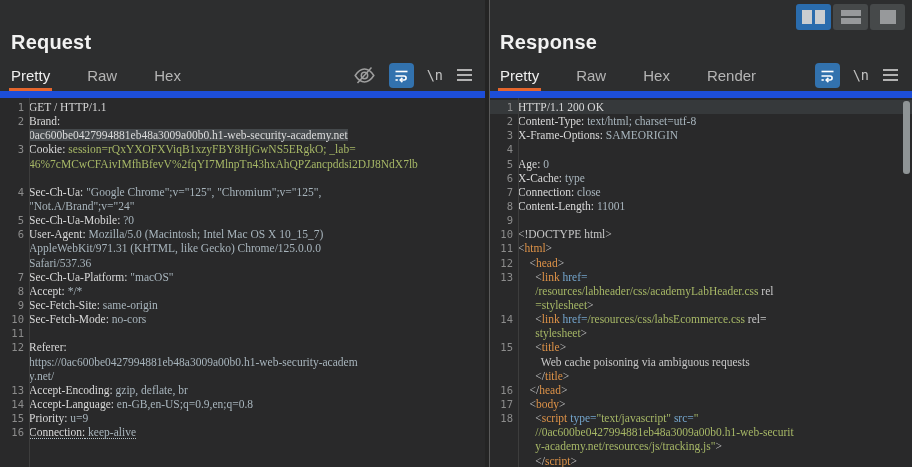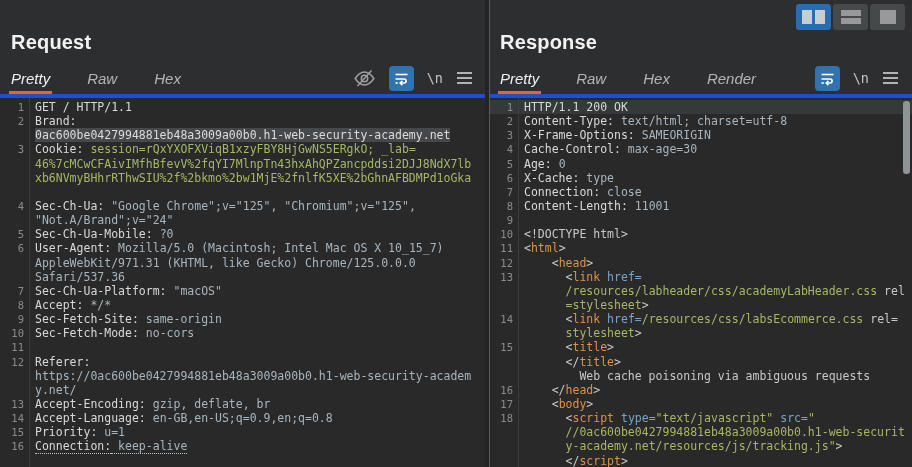--- a/index.html
+++ b/index.html
@@ -3,37 +3,37 @@
 <meta charset="utf-8">
 <style>
   html,body{margin:0;padding:0;background:#1e1e1e;}
   .app{position:relative;width:912px;height:467px;background:#2d2e2f;overflow:hidden;
        font-family:"Liberation Sans",sans-serif;-webkit-font-smoothing:antialiased;}
   .panel{position:absolute;top:0;bottom:0;}
   .panel.req{left:0;width:486px;}
   .panel.res{left:489px;right:0;}
   .divider{position:absolute;left:485px;top:0;bottom:0;width:4px;background:#242424;border-right:1px solid #5a5a5a;z-index:6;}
 
-  .phead{position:absolute;top:0;left:0;right:0;height:98px;background:#2d2e2f;border-bottom:4px solid #1d4ed8;box-sizing:border-box;}
+  .phead{position:absolute;top:0;left:0;right:0;height:98px;background:#2d2e2f;border-bottom:7px solid #1d4ed8;box-sizing:border-box;}
   .ptitle{position:absolute;top:31px;left:11px;font-size:20px;font-weight:bold;color:#f2f2f2;letter-spacing:.2px;}
   .tabsrow{position:absolute;left:11px;right:13px;bottom:0;height:32px;display:flex;align-items:center;}
-  .tabs{display:flex;gap:37px;height:100%;align-items:flex-end;font-style:italic;}
+  .tabs{display:flex;gap:37px;height:100%;align-items:flex-end;}
   .tab{position:relative;font-size:15px;color:#b5b5b5;height:100%;display:flex;align-items:center;cursor:default;}
   .tab.sel{color:#efefef;}
   .tab.sel::after{content:"";position:absolute;left:-2px;right:-2px;bottom:0;height:3px;background:#e4662d;}
   .tools{margin-left:auto;display:flex;align-items:center;gap:13px;}
   .iconbtn{display:flex;align-items:center;justify-content:center;}
   .wrapbtn{width:25px;height:25px;background:#3272ae;border-radius:4px;}
   .nl{font-family:"DejaVu Sans Mono",monospace;font-size:13.5px;color:#c3c3c3;}
 
   .editor{position:absolute;top:98px;left:0;right:0;bottom:0;background:#29292a;padding-top:2px;overflow:hidden;}
   .editor::before{content:"";position:absolute;left:29px;top:0;bottom:0;width:1px;background:#3d3d3d;}
   .ed-row{display:flex;height:14.15px;font-family:"DejaVu Sans Mono",monospace;font-size:11.5px;line-height:14.15px;white-space:pre;}
   .ed-num{flex:0 0 24px;padding-right:5px;text-align:right;color:#8c8c8c;font-size:10.5px;}
-  .ed-code{padding-left:6px;}
+  .ed-code{font-family:Liberation Serif, serif;}
   .row-cur{background:#36393b;}
   .s-n{color:#d9d9d9;}
   .s-v{color:#a8b5bd;}
   .s-g{color:#a6b766;}
   .s-t{color:#dd9248;}
   .s-a{color:#74a5cc;}
   .s-p{color:#c8c8c8;margin-top:20px;}
   .s-hl{background:#45494c;color:#dcdcdc;}
   .s-u{border-bottom:1px dotted #b9c6cd;}
 
@@ -87,39 +87,38 @@
           </span>
         </div>
       </div>
     </div>
     <div class="editor">
         <div class="ed-row"><span class="ed-num">1</span><span class="ed-code"><span class="s-n">GET / HTTP/1.1</span></span></div>
         <div class="ed-row"><span class="ed-num">2</span><span class="ed-code"><span class="s-n">Brand:</span></span></div>
         <div class="ed-row"><span class="ed-num"></span><span class="ed-code"><span class="s-n s-hl">0ac600be0427994881eb48a3009a00b0.h1-web-security-academy.net</span></span></div>
         <div class="ed-row"><span class="ed-num">3</span><span class="ed-code"><span class="s-n">Cookie:</span><span class="s-n"> </span><span class="s-g">session=rQxYXOFXViqB1xzyFBY8HjGwNS5ERgkO; _lab=</span></span></div>
         <div class="ed-row"><span class="ed-num"></span><span class="ed-code"><span class="s-g">46%7cMCwCFAivIMfhBfevV%2fqYI7MlnpTn43hxAhQPZancpddsi2DJJ8NdX7lb</span></span></div>
-        <div class="ed-row"><span class="ed-num"></span><span class="ed-code"><span class="s-g">xb6NVmyBHhrRThwSIU%2f%2bkmo%2bw1MjE%2fnlfK5XE%2bGhnAFBDMPd1oGka</span></span></div>
         <div class="ed-row"><span class="ed-num"></span></div>
         <div class="ed-row"><span class="ed-num">4</span><span class="ed-code"><span class="s-n">Sec-Ch-Ua:</span><span class="s-v"> "Google Chrome";v="125", "Chromium";v="125",</span></span></div>
         <div class="ed-row"><span class="ed-num"></span><span class="ed-code"><span class="s-v">"Not.A/Brand";v="24"</span></span></div>
         <div class="ed-row"><span class="ed-num">5</span><span class="ed-code"><span class="s-n">Sec-Ch-Ua-Mobile:</span><span class="s-v"> ?0</span></span></div>
         <div class="ed-row"><span class="ed-num">6</span><span class="ed-code"><span class="s-n">User-Agent:</span><span class="s-v"> Mozilla/5.0 (Macintosh; Intel Mac OS X 10_15_7)</span></span></div>
         <div class="ed-row"><span class="ed-num"></span><span class="ed-code"><span class="s-v">AppleWebKit/971.31 (KHTML, like Gecko) Chrome/125.0.0.0</span></span></div>
         <div class="ed-row"><span class="ed-num"></span><span class="ed-code"><span class="s-v">Safari/537.36</span></span></div>
         <div class="ed-row"><span class="ed-num">7</span><span class="ed-code"><span class="s-n">Sec-Ch-Ua-Platform:</span><span class="s-v"> "macOS"</span></span></div>
         <div class="ed-row"><span class="ed-num">8</span><span class="ed-code"><span class="s-n">Accept:</span><span class="s-v"> */*</span></span></div>
         <div class="ed-row"><span class="ed-num">9</span><span class="ed-code"><span class="s-n">Sec-Fetch-Site:</span><span class="s-v"> same-origin</span></span></div>
         <div class="ed-row"><span class="ed-num">10</span><span class="ed-code"><span class="s-n">Sec-Fetch-Mode:</span><span class="s-v"> no-cors</span></span></div>
         <div class="ed-row"><span class="ed-num">11</span></div>
         <div class="ed-row"><span class="ed-num">12</span><span class="ed-code"><span class="s-n">Referer:</span></span></div>
         <div class="ed-row"><span class="ed-num"></span><span class="ed-code"><span class="s-v">https://0ac600be0427994881eb48a3009a00b0.h1-web-security-academ</span></span></div>
         <div class="ed-row"><span class="ed-num"></span><span class="ed-code"><span class="s-v">y.net/</span></span></div>
         <div class="ed-row"><span class="ed-num">13</span><span class="ed-code"><span class="s-n">Accept-Encoding:</span><span class="s-v"> gzip, deflate, br</span></span></div>
         <div class="ed-row"><span class="ed-num">14</span><span class="ed-code"><span class="s-n">Accept-Language:</span><span class="s-v"> en-GB,en-US;q=0.9,en;q=0.8</span></span></div>
-        <div class="ed-row"><span class="ed-num">15</span><span class="ed-code"><span class="s-n">Priority:</span><span class="s-v"> u=1</span></span></div>
+        <div class="ed-row"><span class="ed-num">15</span><span class="ed-code"><span class="s-n">Priority:</span><span class="s-v"> u=9</span></span></div>
         <div class="ed-row"><span class="ed-num">16</span><span class="ed-code"><span class="s-n s-u">Connection:</span><span class="s-v s-u"> keep-alive</span></span></div>
       </div>
   </div>
 
   <div class="divider"></div>
 
   <div class="panel res">
     <div class="phead">
       <div class="ptitle">Response</div>
       <div class="tabsrow">
@@ -147,37 +146,37 @@
             </svg>
           </span>
         </div>
       </div>
     </div>
     <div class="editor">
       <div class="vscroll"></div>
     <div class="ed-row row-cur"><span class="ed-num">1</span><span class="ed-code"><span class="s-n">HTTP/1.1 200 OK</span></span></div>
         <div class="ed-row"><span class="ed-num">2</span><span class="ed-code"><span class="s-n">Content-Type:</span><span class="s-v"> text/html; charset=utf-8</span></span></div>
         <div class="ed-row"><span class="ed-num">3</span><span class="ed-code"><span class="s-n">X-Frame-Options:</span><span class="s-v"> SAMEORIGIN</span></span></div>
-        <div class="ed-row"><span class="ed-num">4</span><span class="ed-code"><span class="s-n">Cache-Control:</span><span class="s-v"> max-age=30</span></span></div>
+        <div class="ed-row"><span class="ed-num">4</span></div>
         <div class="ed-row"><span class="ed-num">5</span><span class="ed-code"><span class="s-n">Age:</span><span class="s-v"> 0</span></span></div>
         <div class="ed-row"><span class="ed-num">6</span><span class="ed-code"><span class="s-n">X-Cache:</span><span class="s-v"> type</span></span></div>
         <div class="ed-row"><span class="ed-num">7</span><span class="ed-code"><span class="s-n">Connection:</span><span class="s-v"> close</span></span></div>
         <div class="ed-row"><span class="ed-num">8</span><span class="ed-code"><span class="s-n">Content-Length:</span><span class="s-v"> 11001</span></span></div>
         <div class="ed-row"><span class="ed-num">9</span><span class="ed-code"></span></div>
         <div class="ed-row"><span class="ed-num">10</span><span class="ed-code"><span class="s-p">&lt;!DOCTYPE html&gt;</span></span></div>
         <div class="ed-row"><span class="ed-num">11</span><span class="ed-code"><span class="s-p">&lt;</span><span class="s-t">html</span><span class="s-p">&gt;</span></span></div>
         <div class="ed-row"><span class="ed-num">12</span><span class="ed-code"><span class="s-p">    &lt;</span><span class="s-t">head</span><span class="s-p">&gt;</span></span></div>
         <div class="ed-row"><span class="ed-num">13</span><span class="ed-code"><span class="s-p">      &lt;</span><span class="s-t">link</span><span class="s-p"> </span><span class="s-a">href=</span></span></div>
         <div class="ed-row"><span class="ed-num"></span><span class="ed-code"><span class="s-p">      </span><span class="s-g">/resources/labheader/css/academyLabHeader.css</span><span class="s-p"> rel</span></span></div>
         <div class="ed-row"><span class="ed-num"></span><span class="ed-code"><span class="s-p">      </span><span class="s-g">=stylesheet</span><span class="s-p">&gt;</span></span></div>
         <div class="ed-row"><span class="ed-num">14</span><span class="ed-code"><span class="s-p">      &lt;</span><span class="s-t">link</span><span class="s-p"> </span><span class="s-a">href=</span><span class="s-g">/resources/css/labsEcommerce.css</span><span class="s-p"> rel=</span></span></div>
         <div class="ed-row"><span class="ed-num"></span><span class="ed-code"><span class="s-p">      </span><span class="s-g">stylesheet</span><span class="s-p">&gt;</span></span></div>
         <div class="ed-row"><span class="ed-num">15</span><span class="ed-code"><span class="s-p">      &lt;</span><span class="s-t">title</span><span class="s-p">&gt;</span></span></div>
+        <div class="ed-row"><span class="ed-num"></span><span class="ed-code"><span class="s-p">        Web cache poisoning via ambiguous requests</span></span></div>
         <div class="ed-row"><span class="ed-num"></span><span class="ed-code"><span class="s-p">      &lt;/</span><span class="s-t">title</span><span class="s-p">&gt;</span></span></div>
-        <div class="ed-row"><span class="ed-num"></span><span class="ed-code"><span class="s-p">        Web cache poisoning via ambiguous requests</span></span></div>
         <div class="ed-row"><span class="ed-num">16</span><span class="ed-code"><span class="s-p">    &lt;/</span><span class="s-t">head</span><span class="s-p">&gt;</span></span></div>
         <div class="ed-row"><span class="ed-num">17</span><span class="ed-code"><span class="s-p">    &lt;</span><span class="s-t">body</span><span class="s-p">&gt;</span></span></div>
         <div class="ed-row"><span class="ed-num">18</span><span class="ed-code"><span class="s-p">      &lt;</span><span class="s-t">script</span><span class="s-p"> </span><span class="s-a">type=</span><span class="s-g">"text/javascript"</span><span class="s-p"> </span><span class="s-a">src=</span><span class="s-g">"</span></span></div>
         <div class="ed-row"><span class="ed-num"></span><span class="ed-code"><span class="s-p">      </span><span class="s-g">//0ac600be0427994881eb48a3009a00b0.h1-web-securit</span></span></div>
         <div class="ed-row"><span class="ed-num"></span><span class="ed-code"><span class="s-p">      </span><span class="s-g">y-academy.net/resources/js/tracking.js"</span><span class="s-p">&gt;</span></span></div>
         <div class="ed-row"><span class="ed-num"></span><span class="ed-code"><span class="s-p">      &lt;/</span><span class="s-t">script</span><span class="s-p">&gt;</span></span></div>
       </div>
   </div>
 
   <div class="views">

